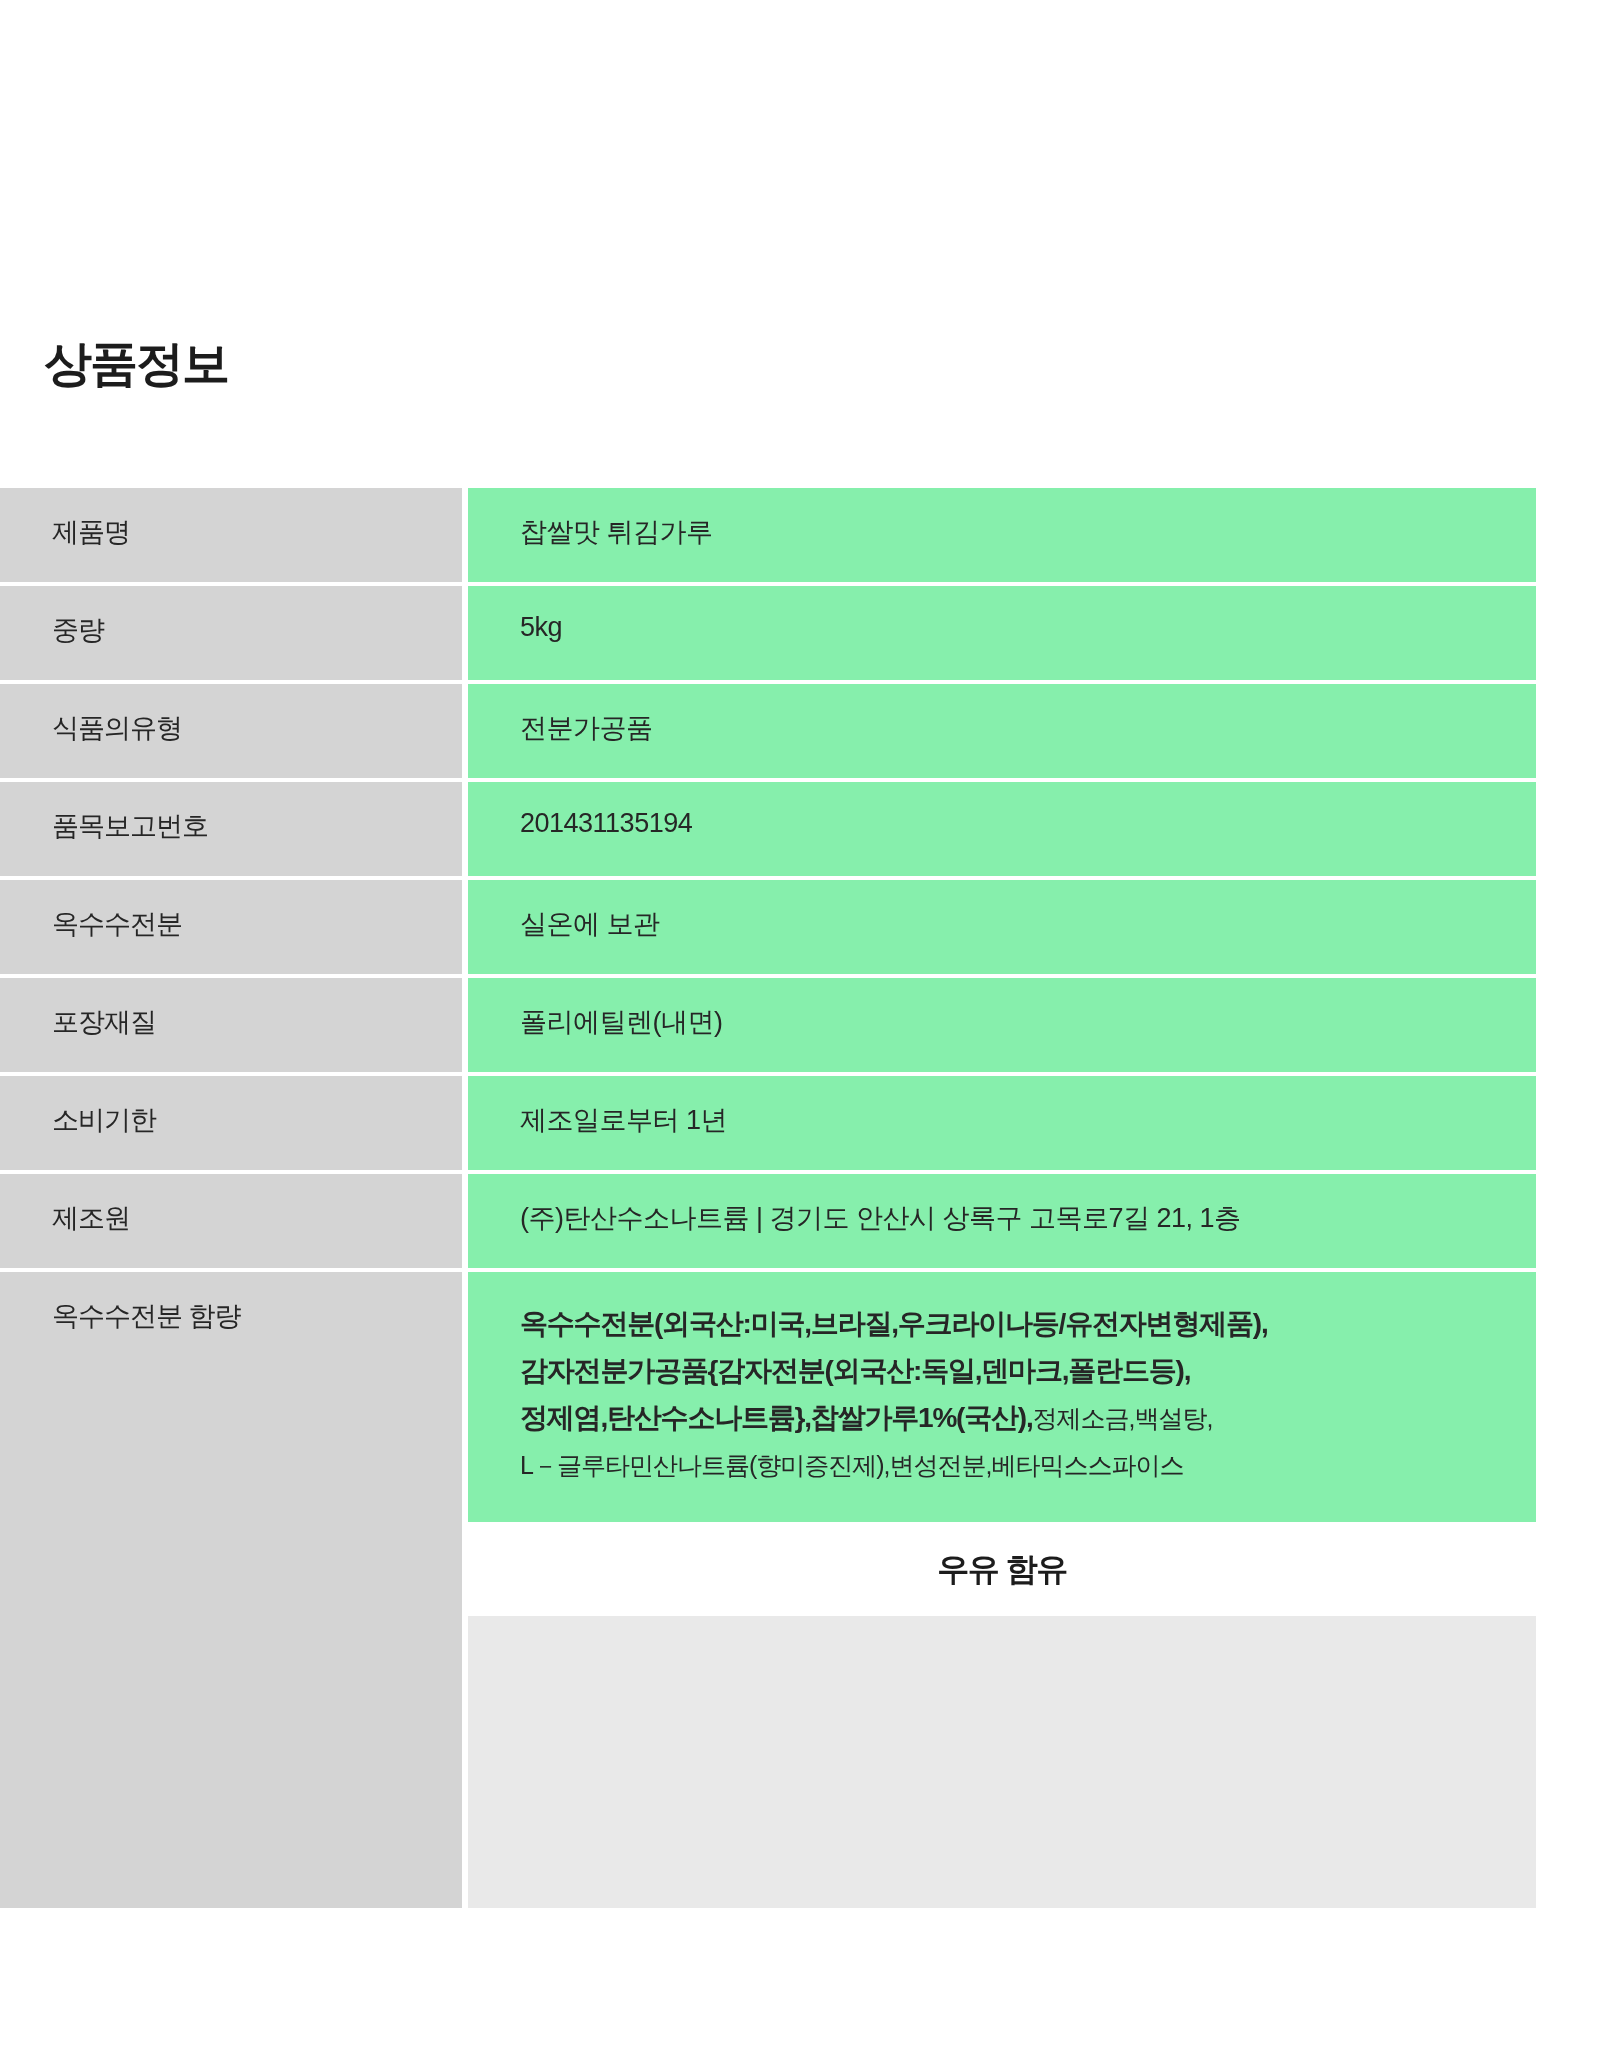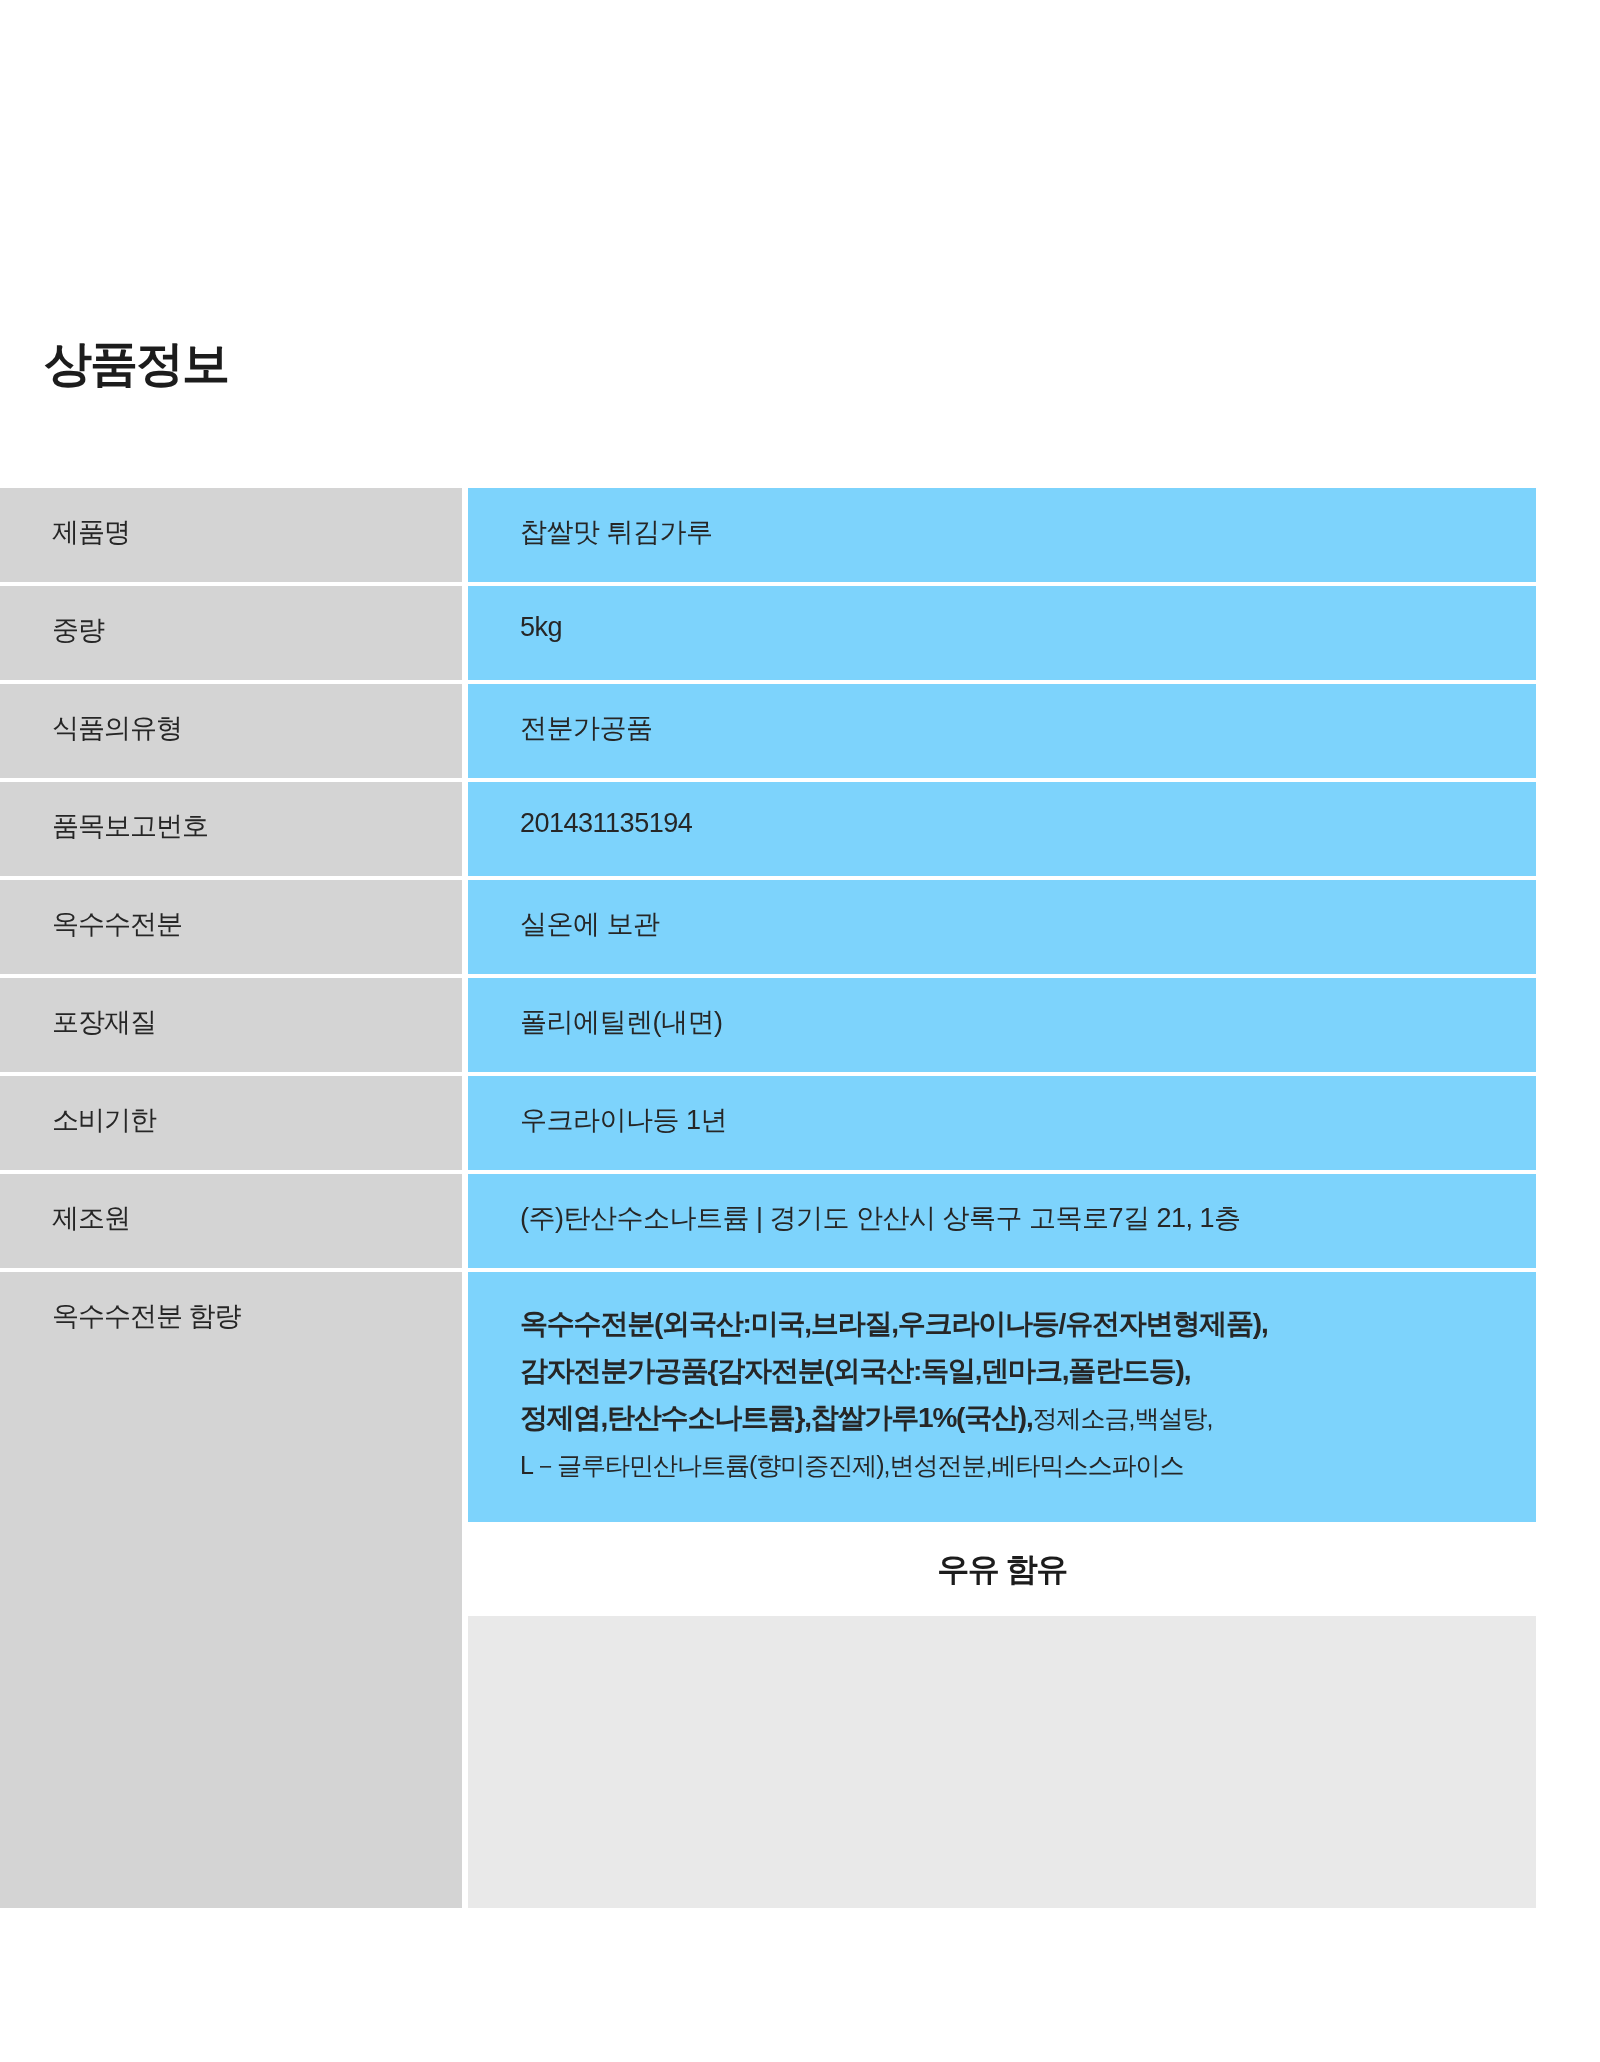--- a/index.html
+++ b/index.html
@@ -50,21 +50,21 @@
   .info-table th {
     width: 410px;
     background: #d4d4d4;
     color: #262626;
     font-size: 27px;
     padding: 26px 0 26px 52px;
     letter-spacing: -1px;
     border-right: 6px solid #ffffff;
   }
   .info-table td {
-    background: #7dd3fc;
+    background: #86efac;
     color: #262626;
     font-size: 27px;
     padding: 26px 30px 26px 52px;
     letter-spacing: -0.5px;
   }
   .row-normal th, .row-normal td { height: 42px; }
 
   
   .ing-label { vertical-align: top; }
   .ing-cell {
@@ -124,21 +124,21 @@
       <tr class="row-normal">
         <th>옥수수전분</th>
         <td>실온에 보관</td>
       </tr>
       <tr class="row-normal">
         <th>포장재질</th>
         <td>폴리에틸렌(내면)</td>
       </tr>
       <tr class="row-normal">
         <th>소비기한</th>
-        <td>우크라이나등 1년</td>
+        <td>제조일로부터 1년</td>
       </tr>
       <tr class="row-normal">
         <th>제조원</th>
         <td>(주)탄산수소나트륨  |  경기도 안산시 상록구 고목로7길 21, 1층</td>
       </tr>
 
       <tr>
         <th class="ing-label" rowspan="3">옥수수전분 함량</th>
         <td class="ing-cell">
           <div class="ing-line">

